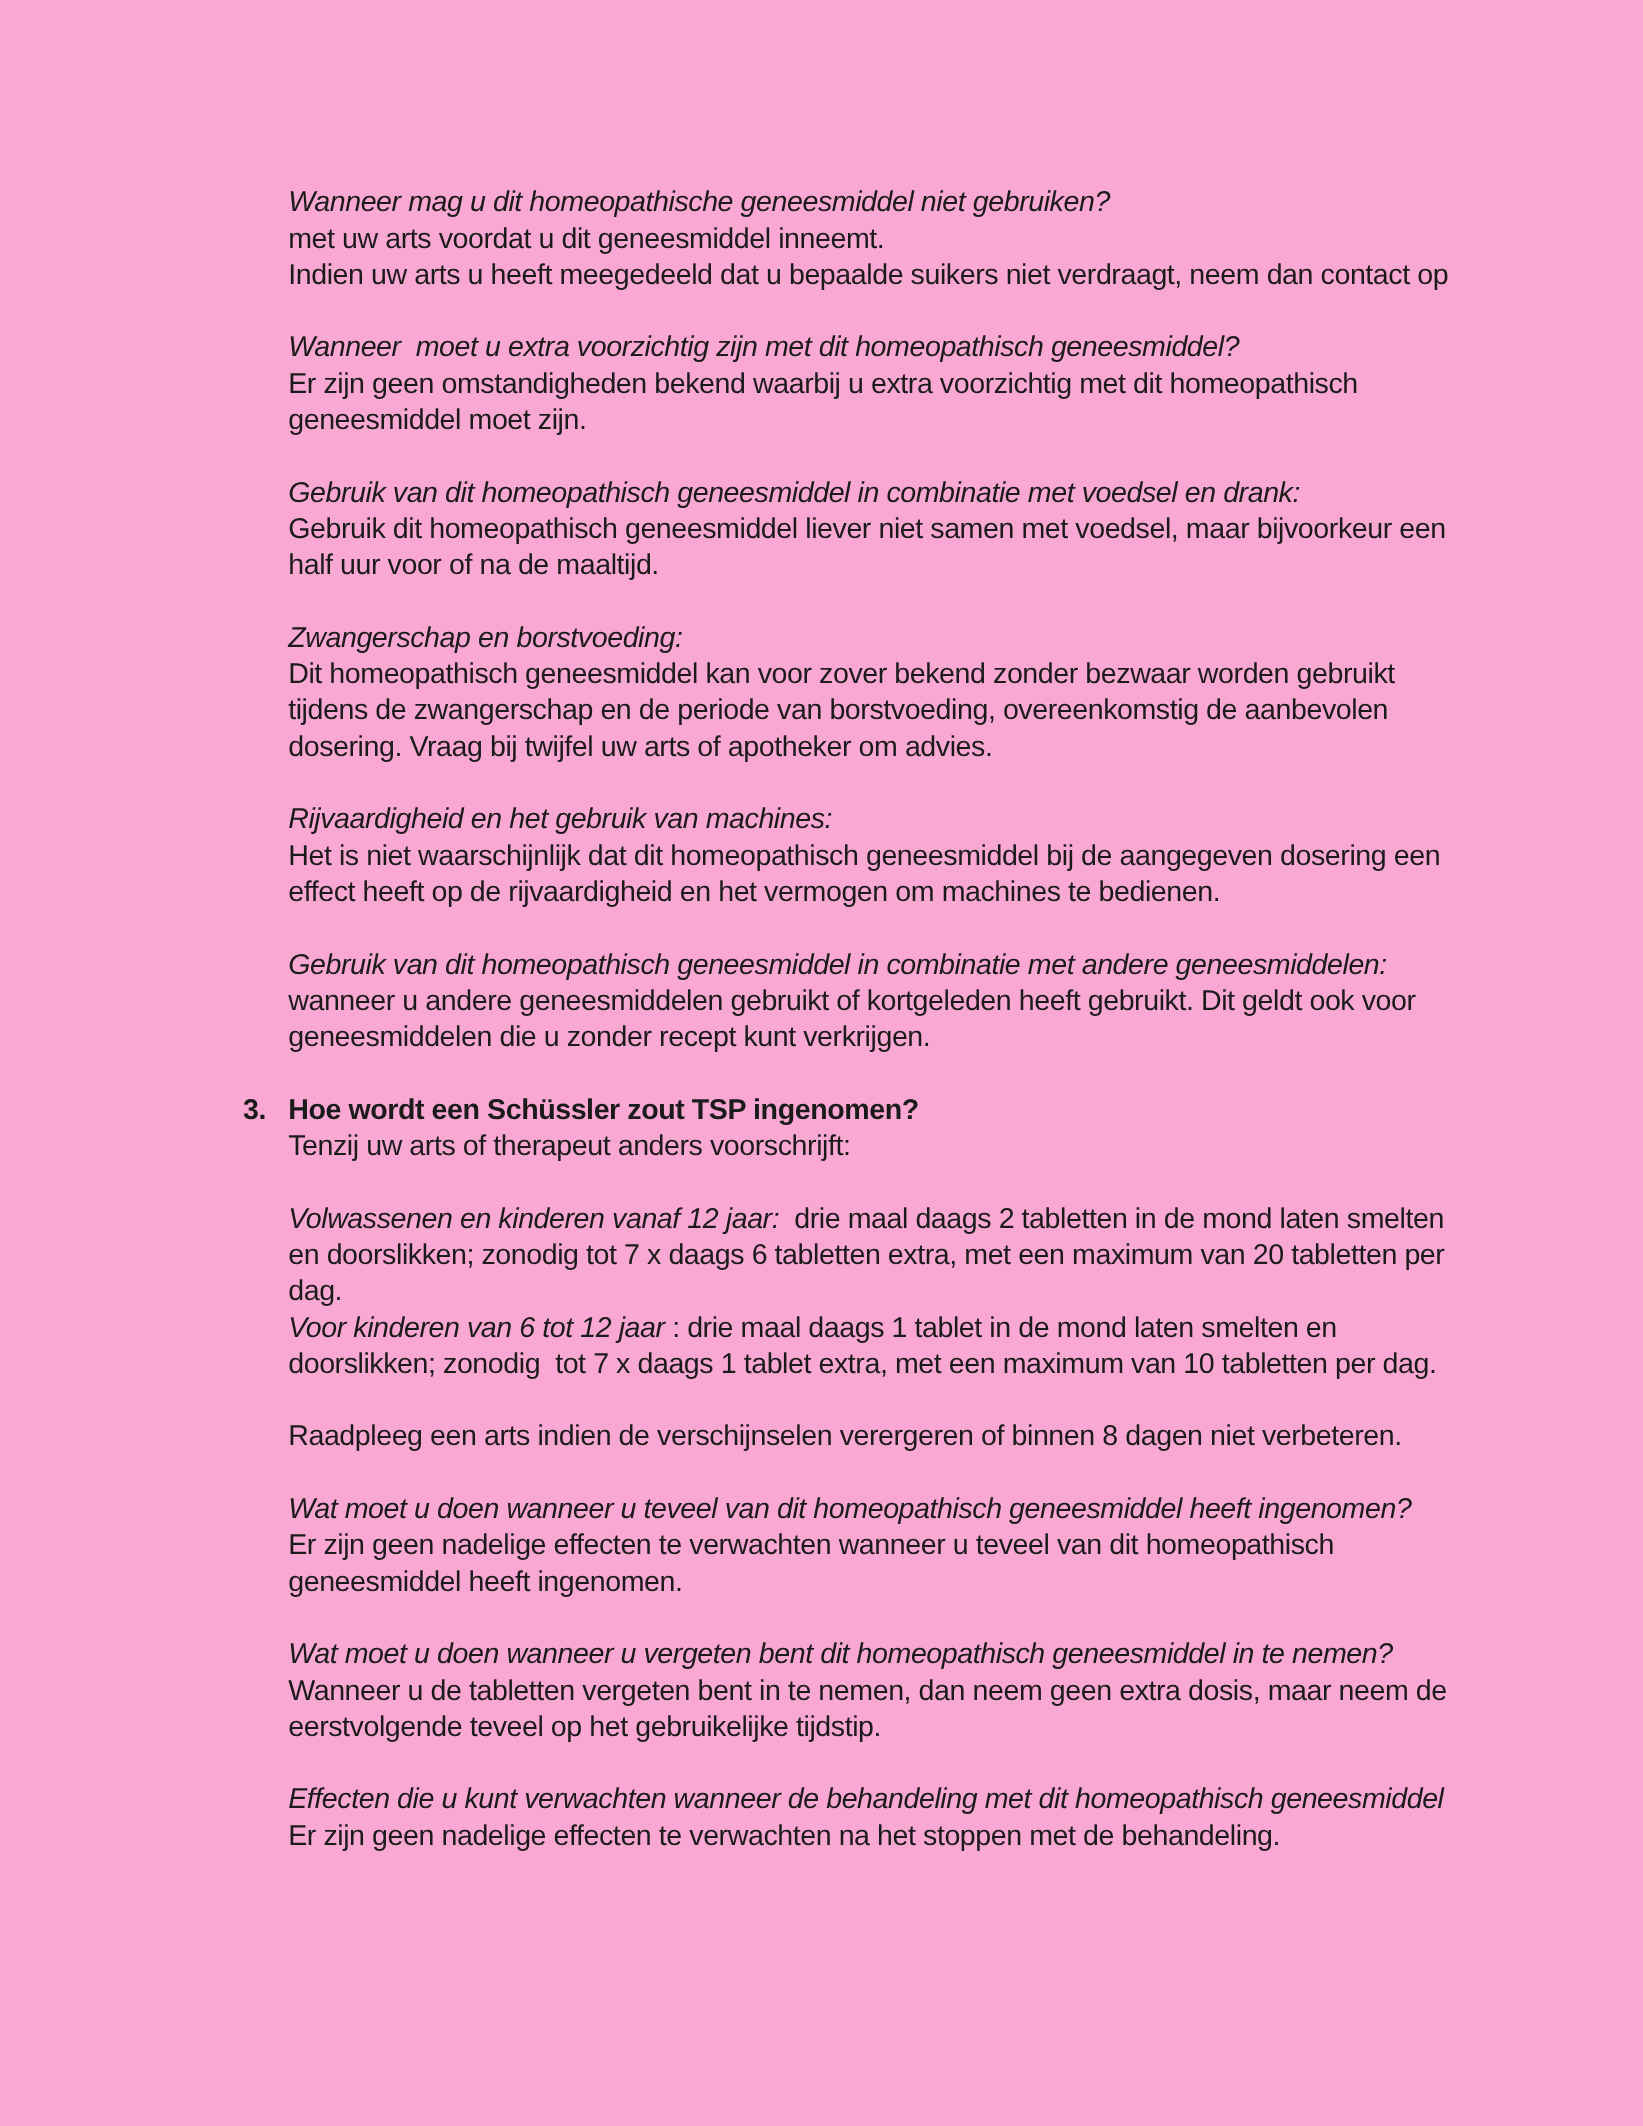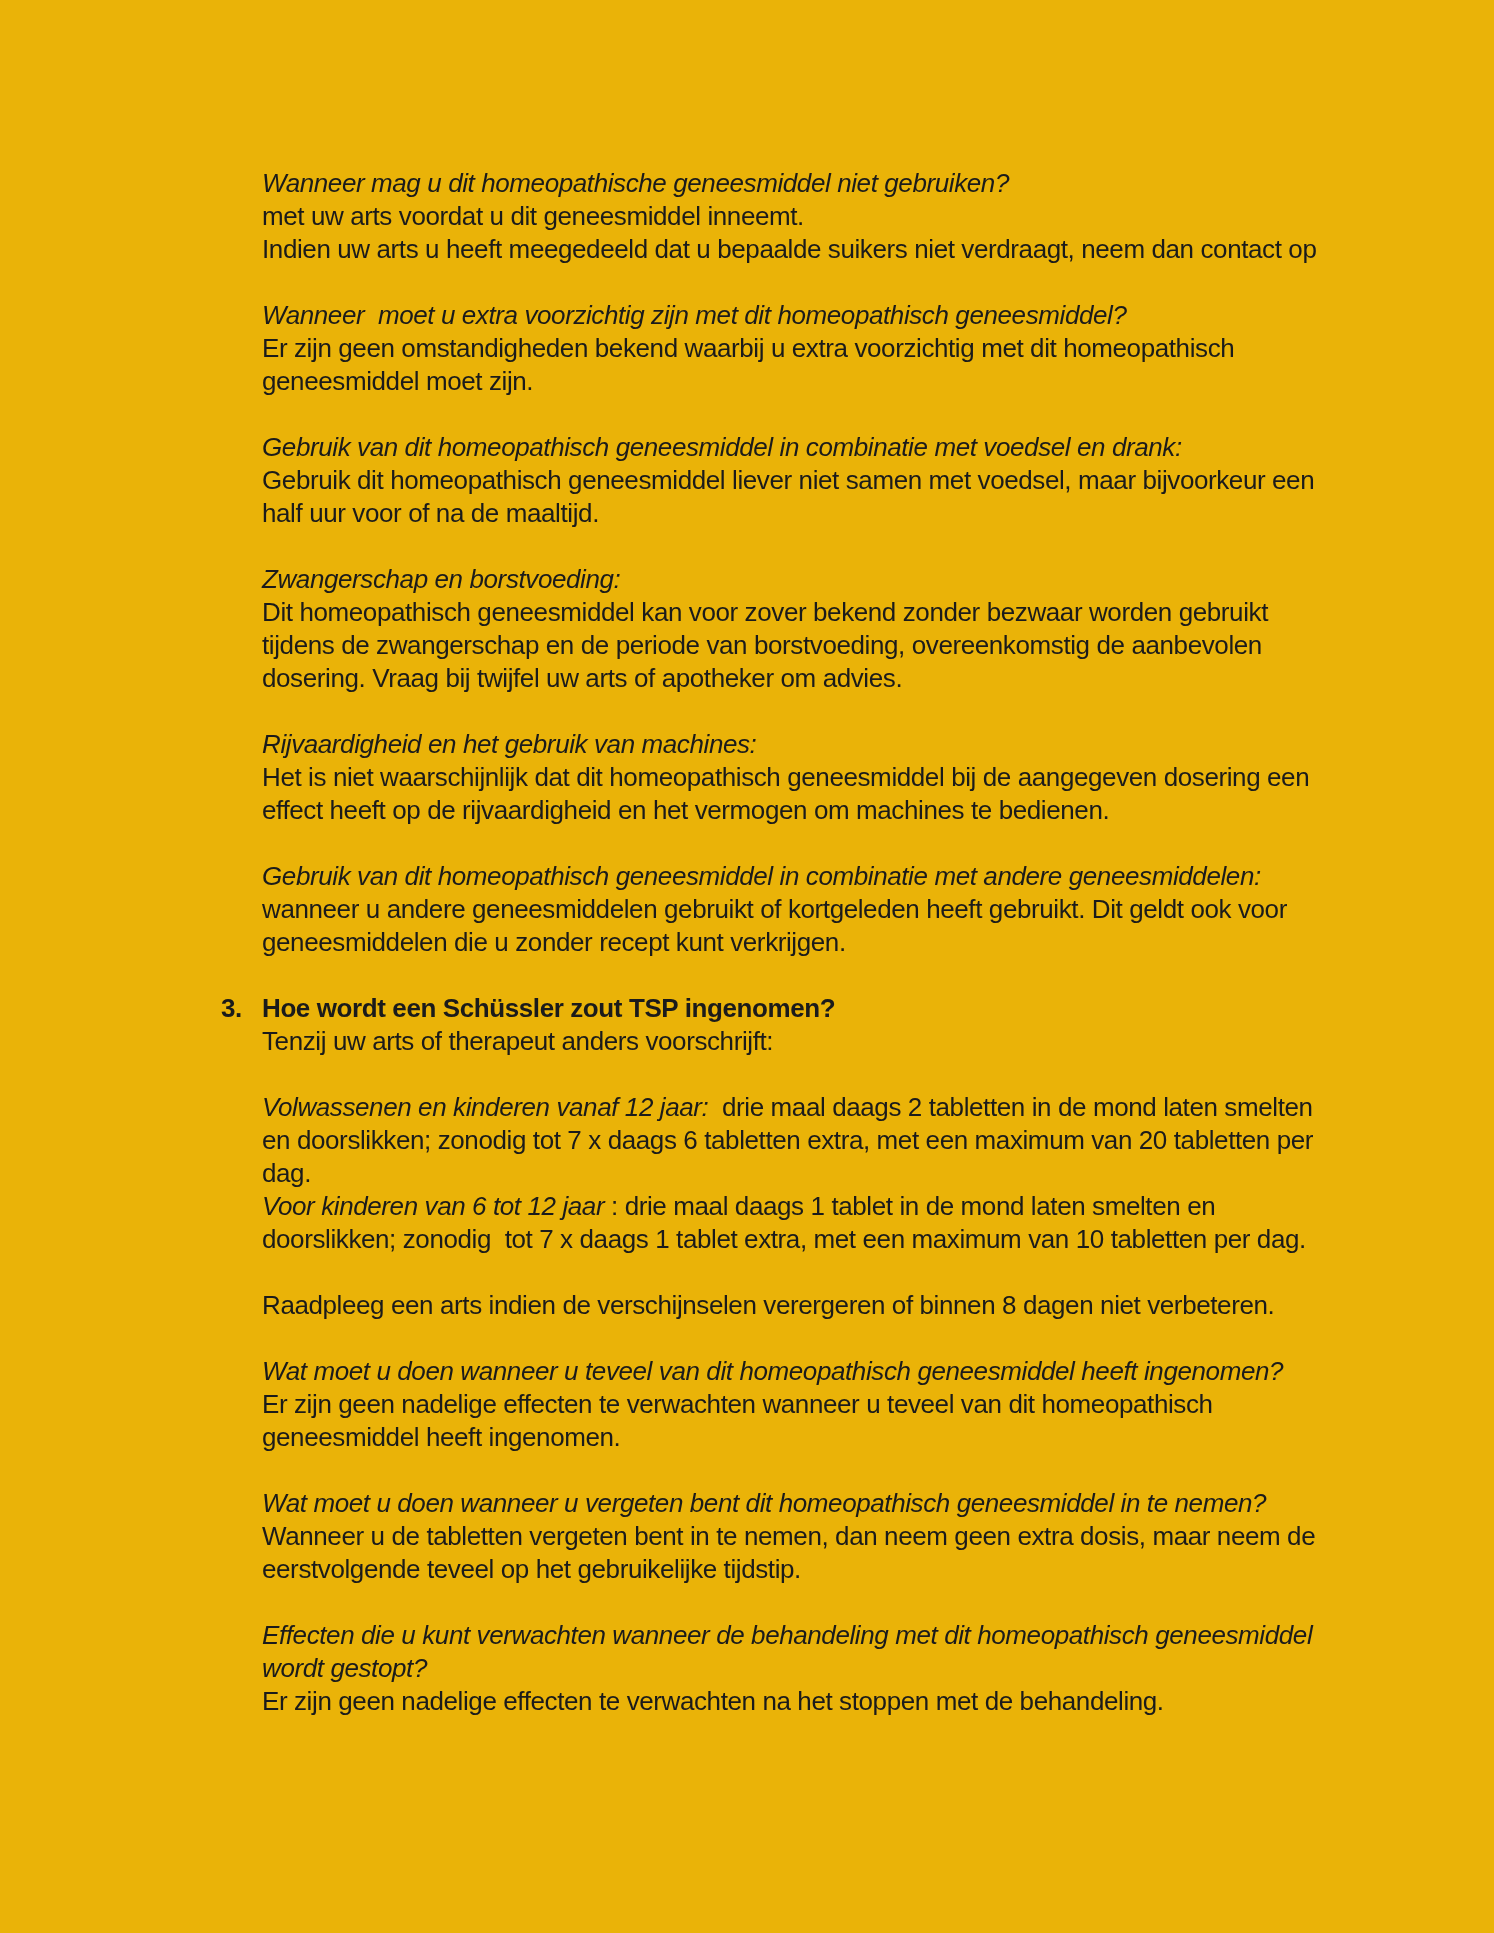--- a/index.html
+++ b/index.html
@@ -4,21 +4,21 @@
 <style>
   html, body {
     margin: 0;
     padding: 0;
     background: #ffffff;
   }
   .page {
     position: relative;
     width: 1494px;
     height: 1933px;
-    background: #eab308;
+    background: #f9a8d4;
     overflow: hidden;
   }
   .doc {
     position: absolute;
     left: 262px;
     top: 167px;
     width: 1042px;
     color: #1b1b1b;
     font-family: "Liberation Sans", sans-serif;
     font-size: 26px;
@@ -98,17 +98,16 @@
         <div class="line"><span class="seg-r">Er zijn geen nadelige effecten te verwachten wanneer u teveel van dit homeopathisch</span></div>
         <div class="line"><span class="seg-r">geneesmiddel heeft ingenomen.</span></div>
       </div>
       <div class="para gap">
         <div class="line"><span class="seg-i">Wat moet u doen wanneer u vergeten bent dit homeopathisch geneesmiddel in te nemen?</span></div>
         <div class="line"><span class="seg-r">Wanneer u de tabletten vergeten bent in te nemen, dan neem geen extra dosis, maar neem de</span></div>
         <div class="line"><span class="seg-r">eerstvolgende teveel op het gebruikelijke tijdstip.</span></div>
       </div>
       <div class="para gap">
         <div class="line"><span class="seg-i">Effecten die u kunt verwachten wanneer de behandeling met dit homeopathisch geneesmiddel</span></div>
-        <div class="line"><span class="seg-i">wordt gestopt?</span></div>
         <div class="line"><span class="seg-r">Er zijn geen nadelige effecten te verwachten na het stoppen met de behandeling.</span></div>
       </div>
     </div>
 </div>
 
 </body></html>

